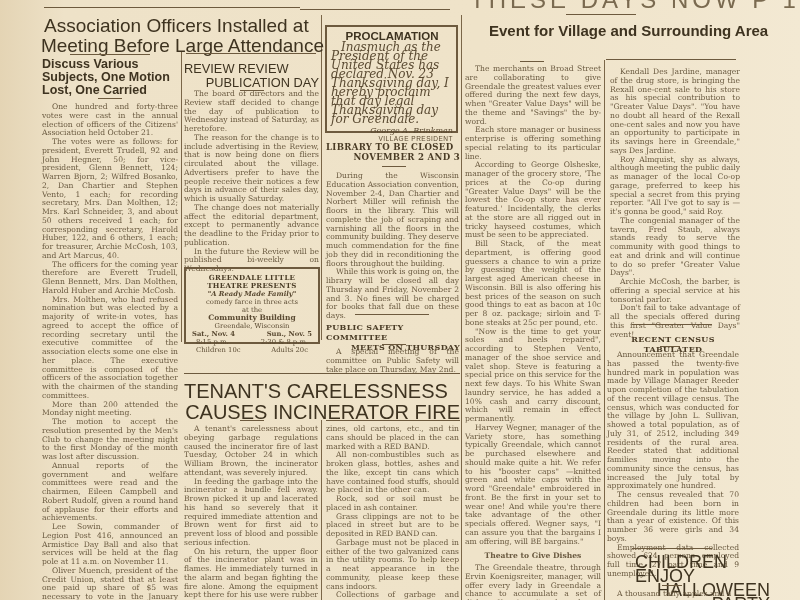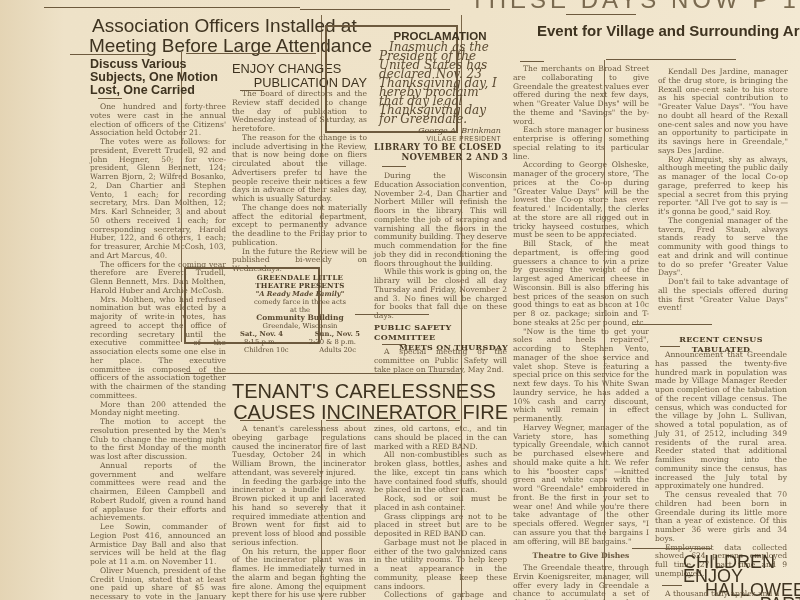--- a/index.html
+++ b/index.html
@@ -1,18 +1,18 @@
 <!DOCTYPE html>
 <html><head>
 <meta charset="utf-8">
 <style>
   html,body{margin:0;padding:0;}
   body{width:800px;height:600px;overflow:hidden;background:#e9dcc0;font-family:"DejaVu Serif",serif;color:#5a4a32;position:relative;}
   .page{position:absolute;left:0;top:0;width:800px;height:600px;background:linear-gradient(90deg,#e4d4b4 0%,#eee2c8 8%,#efe3c9 60%,#f1e6ce 85%,#f3e9d3 100%);}
-  .abs{position:absolute;margin-left:48px;}
+  .abs{position:absolute;}
   .rule{position:absolute;background:#6d5a3e;}
   .vrule{position:absolute;width:1px;background:#7a6648;}
   .h1{font-family:"Liberation Sans",sans-serif;font-weight:normal;color:#3e3320;line-height:1.05;}
   .hbold{font-family:"Liberation Sans",sans-serif;font-weight:bold;color:#3e3320;line-height:1.1;}
   .hserif{font-family:"DejaVu Serif",serif;font-weight:bold;color:#4a3c26;font-size:8.6px;letter-spacing:0.3px;}
   .body-text{font-family:"DejaVu Serif",serif;font-size:7.6px;line-height:8.75px;color:#6a5a40;text-align:justify;}
   .body-text p{margin:0;text-indent:10px;}
   .center{text-align:center;}
   .box{position:absolute;border:2px solid #6d5a3e;box-sizing:border-box;}
   .italic{font-style:italic;font-family:"DejaVu Serif",serif;}
@@ -48,21 +48,21 @@
     <p>More than 200 attended the Monday night meeting.</p>
     <p>The motion to accept the resolution presented by the Men's Club to change the meeting night to the first Monday of the month was lost after discussion.</p>
     <p>Annual reports of the government and welfare committees were read and the chairmen, Eileen Campbell and Robert Rudolf, given a round hand of applause for their efforts and achievements.</p>
     <p>Lee Sowin, commander of Legion Post 416, announced an Armistice Day Ball and also that services will be held at the flag pole at 11 a.m. on November 11.</p>
     <p>Oliver Muench, president of the Credit Union, stated that at least one paid up share of $5 was necessary to vote in the January election.</p>
 
   </div>
 
   <div class="rule" style="left:186px;top:53px;width:130px;height:1px;"></div>
   <div class="abs hbold" style="left:184px;top:62px;width:135px;font-size:12.8px;line-height:14px;font-weight:normal;">
-    <div>ENJOY CHANGES</div>
+    <div>REVIEW REVIEW</div>
     <div style="text-align:right;">PUBLICATION DAY</div>
   </div>
   <div class="rule" style="left:240px;top:90px;width:24px;height:1px;"></div>
   <div class="abs body-text" style="left:184px;top:90px;width:135px;">
     <p>The board of directors and the Review staff decided to change the day of publication to Wednesday instead of Saturday, as heretofore.</p>
     <p>The reason for the change is to include advertising in the Review, that is now being done on fliers circulated about the village. Advertisers prefer to have the people receive their notices a few days in advance of their sales day, which is usually Saturday.</p>
     <p>The change does not materially affect the editorial department, except to permanently advance the deadline to the Friday prior to publication.</p>
     <p>In the future the Review will be published bi-weekly on Wednesdays.</p>
   </div>
 
@@ -151,20 +151,21 @@
     <p>Bill Stack, of the meat department, is offering good guessers a chance to win a prize by guessing the weight of the largest aged American cheese in Wisconsin. Bill is also offering his best prices of the season on such good things to eat as bacon at 10c per 8 oz. package; sirloin and T-bone steaks at 25c per pound, etc.</p>
     <p>"Now is the time to get your soles and heels repaired", according to Stephen Vento, manager of the shoe service and valet shop. Steve is featuring a special price on this service for the next few days. To his White Swan laundry service, he has added a 10% cash and carry discount, which will remain in effect permanently.</p>
     <p>Harvey Wegner, manager of the Variety store, has something typically Greendale, which cannot be purchased elsewhere and should make quite a hit. We refer to his "booster caps" —knitted green and white caps with the word "Greendale" embroidered in front. Be the first in your set to wear one! And while you're there take advantage of the other specials offered. Wegner says, "I can assure you that the bargains I am offering, will BE bargains."</p>
     <div class="center" style="font-weight:bold;margin:6px 0 3px;">Theatre to Give Dishes</div>
     <p>The Greendale theatre, through Ervin Koenigsreiter, manager, will offer every lady in Greendale a chance to accumulate a set of dishes. Koenigsreiter has chosen Thursday and Friday to start presenting dinnerware to the lady patrons of his</p>
   </div>
   <div class="abs body-text" style="left:610px;top:68px;width:130px;">
     <p>Kendall Des Jardine, manager of the drug store, is bringing the Rexall one-cent sale to his store as his special contribution to "Greater Value Days". "You have no doubt all heard of the Rexall one-cent sales and now you have an opportunity to participate in its savings here in Greendale," says Des Jardine.</p>
     <p>Roy Almquist, shy as always, although meeting the public daily as manager of the local Co-op garage, preferred to keep his special a secret from this prying reporter. "All I've got to say is — it's gonna be good," said Roy.</p>
     <p>The congenial manager of the tavern, Fred Staub, always stands ready to serve the community with good things to eat and drink and will continue to do so prefer "Greater Value Days".</p>
+    <p>Archie McCosh, the barber, is offering a special service at his tonsorial parlor.</p>
     <p>Don't fail to take advantage of all the specials offered during this first "Greater Value Days" event!</p>
   </div>
 
   <div class="rule" style="left:632px;top:324px;width:80px;height:1px;"></div>
   <div class="abs hserif center" style="left:607px;top:334px;width:132px;font-size:8px;">RECENT CENSUS TABULATED</div>
   <div class="rule" style="left:660px;top:346px;width:20px;height:1px;"></div>
   <div class="abs body-text" style="left:607px;top:351px;width:132px;">
     <p>Announcement that Greendale has passed the twenty-five hundred mark in population was made by Village Manager Reeder upon completion of the tabulation of the recent village census. The census, which was conducted for the village by John L. Sullivan, showed a total population, as of July 31, of 2512, including 349 residents of the rural area. Reeder stated that additional families moving into the community since the census, has increased the July total by approximately one hundred.</p>
     <p>The census revealed that 70 children had been born in Greendale during its little more than a year of existence. Of this number 36 were girls and 34 boys.</p>
     <p>Employment data collected showed 624 persons employed full time, 27 part time and 9 unemployed.</p>

